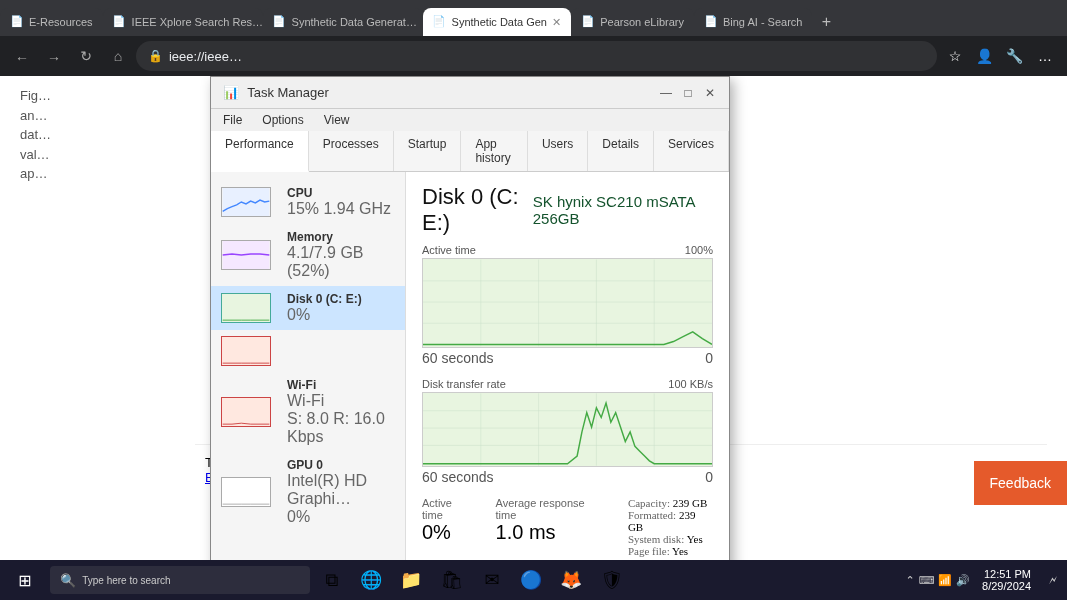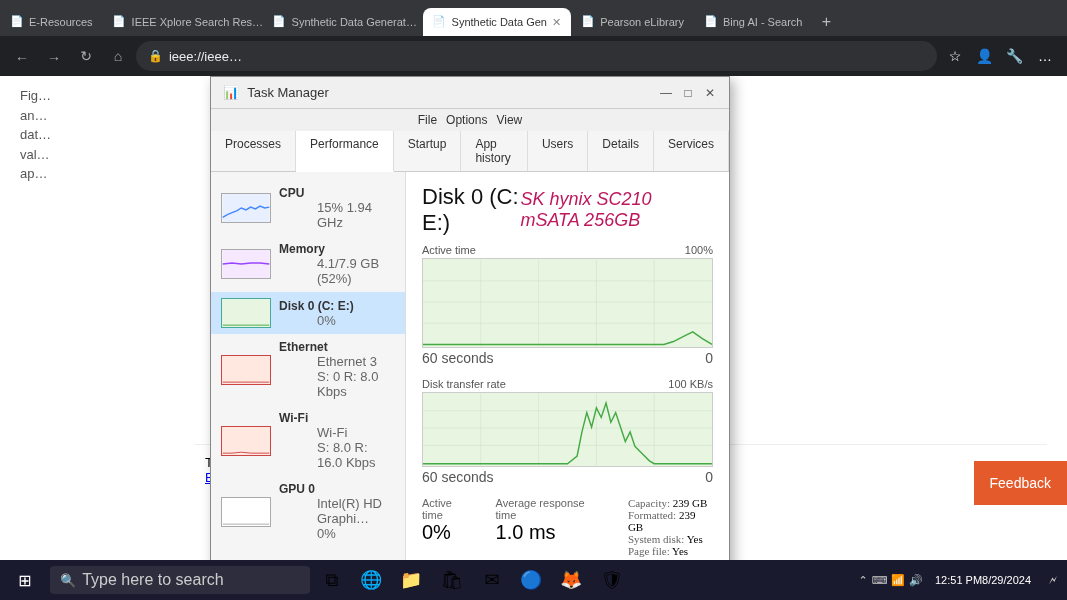--- a/index.html
+++ b/index.html
@@ -175,24 +175,23 @@
       color: #555;
       cursor: pointer;
       display: flex;
       align-items: center;
       justify-content: center;
     }
 
     .tm-menubar {
       display: flex;
       padding: 2px 8px;
-      gap: 1px;
+      gap: 12px;
       font-size: 12px;
       color: #333;
-      justify-content: center;
     }
 
     .tm-menu-item {
       cursor: pointer;
       padding: 2px 4px;
     }
 
     .tm-tabs {
       display: flex;
       border-bottom: 1px solid #ccc;
@@ -225,43 +224,42 @@
       border-right: 1px solid #ddd;
       padding: 8px 0;
       overflow-y: auto;
     }
 
     .tm-sidebar-item {
       padding: 6px 10px;
       cursor: pointer;
       display: flex;
       align-items: center;
-      gap: 8px;
+      gap: 16px;
       font-size: 12px;
       color: #333;
     }
 
     .tm-sidebar-item.selected {
       background: #cce5ff;
     }
 
     .tm-sidebar-item-info {
       flex: 1;
       min-width: 0;
     }
 
     .tm-sidebar-item-name {
       font-weight: 600;
       font-size: 12px;
     }
 
     .tm-sidebar-item-sub {
-      font-size: 13px;
+      font-size: 16px;
       color: #666;
-      margin-left: 38px;
     }
 
     
     .tm-main {
       flex: 1;
       padding: 12px 16px;
       overflow-y: auto;
     }
 
     .tm-main-header {
@@ -271,23 +269,22 @@
       margin-bottom: 8px;
     }
 
     .tm-main-title {
       font-size: 22px;
       font-weight: 300;
       color: #111;
     }
 
     .tm-main-subtitle {
-      font-size: 18px;
-      color: #be185d;
-      font-style: italic;
+      font-size: 15px;
+      color: #14532d;
     }
 
     .chart-section {
       margin-bottom: 12px;
     }
 
     .chart-label-row {
       display: flex;
       justify-content: space-between;
       font-size: 11px;
@@ -346,21 +343,21 @@
       background: #2d2d3d;
       border-radius: 4px;
       height: 28px;
       padding: 0 10px;
       gap: 6px;
       width: 260px;
       cursor: pointer;
     }
 
     .taskbar-search-text {
-      font-size: 16px;
+      font-size: 10px;
       color: #ccc;
     }
 
     .taskbar-icons {
       display: flex;
       align-items: center;
       gap: 4px;
       padding: 0 4px;
       flex: 1;
     }
@@ -387,21 +384,21 @@
     .tray-icons {
       display: flex;
       align-items: center;
       gap: 4px;
       font-size: 12px;
       color: white;
     }
 
     .tray-time {
       display: flex;
-      flex-direction: row;
+      flex-direction: column;
       align-items: flex-end;
       font-size: 11px;
       color: white;
       padding: 0 8px;
     }
 
     .scroll-top-btn {
       position: absolute;
       right: 20px;
       bottom: 55px;
@@ -538,22 +535,22 @@
       </div>
     </div>
 
     <div class="tm-menubar">
       <span class="tm-menu-item">File</span>
       <span class="tm-menu-item">Options</span>
       <span class="tm-menu-item">View</span>
     </div>
 
     <div class="tm-tabs">
+      <div class="tm-tab active">Performance</div>
       <div class="tm-tab">Processes</div>
-      <div class="tm-tab active">Performance</div>
       <div class="tm-tab">Startup</div>
       <div class="tm-tab">App history</div>
       <div class="tm-tab">Users</div>
       <div class="tm-tab">Details</div>
       <div class="tm-tab">Services</div>
     </div>
 
     <div class="tm-body">
 
       <div class="tm-sidebar">
@@ -596,25 +593,20 @@
             <div class="tm-sidebar-item-sub">0%</div>
           </div>
         </div>
 
         <div class="tm-sidebar-item">
           <div class="thumb-graph thumb-eth">
             <svg class="mini-line" viewBox="0 0 50 30">
               <rect width="50" height="30" fill="#ffe8e0"></rect>
               <polyline points="0,28 10,28 20,28 30,28 40,28 50,28" fill="none" stroke="#cc4444" stroke-width="1"></polyline>
             </svg>
-          </div>
-          <div class="tm-sidebar-item-info">
-            <div class="tm-sidebar-item-name">Ethernet</div>
-            <div class="tm-sidebar-item-sub">Ethernet 3</div>
-            <div class="tm-sidebar-item-sub">S: 0 R: 8.0 Kbps</div>
           </div>
         </div>
 
         <div class="tm-sidebar-item">
           <div class="thumb-graph thumb-wifi">
             <svg class="mini-line" viewBox="0 0 50 30">
               <rect width="50" height="30" fill="#ffe8e0"></rect>
               <polyline points="0,28 10,28 20,27 30,28 40,28 50,28" fill="none" stroke="#cc4444" stroke-width="1"></polyline>
             </svg>
           </div>

